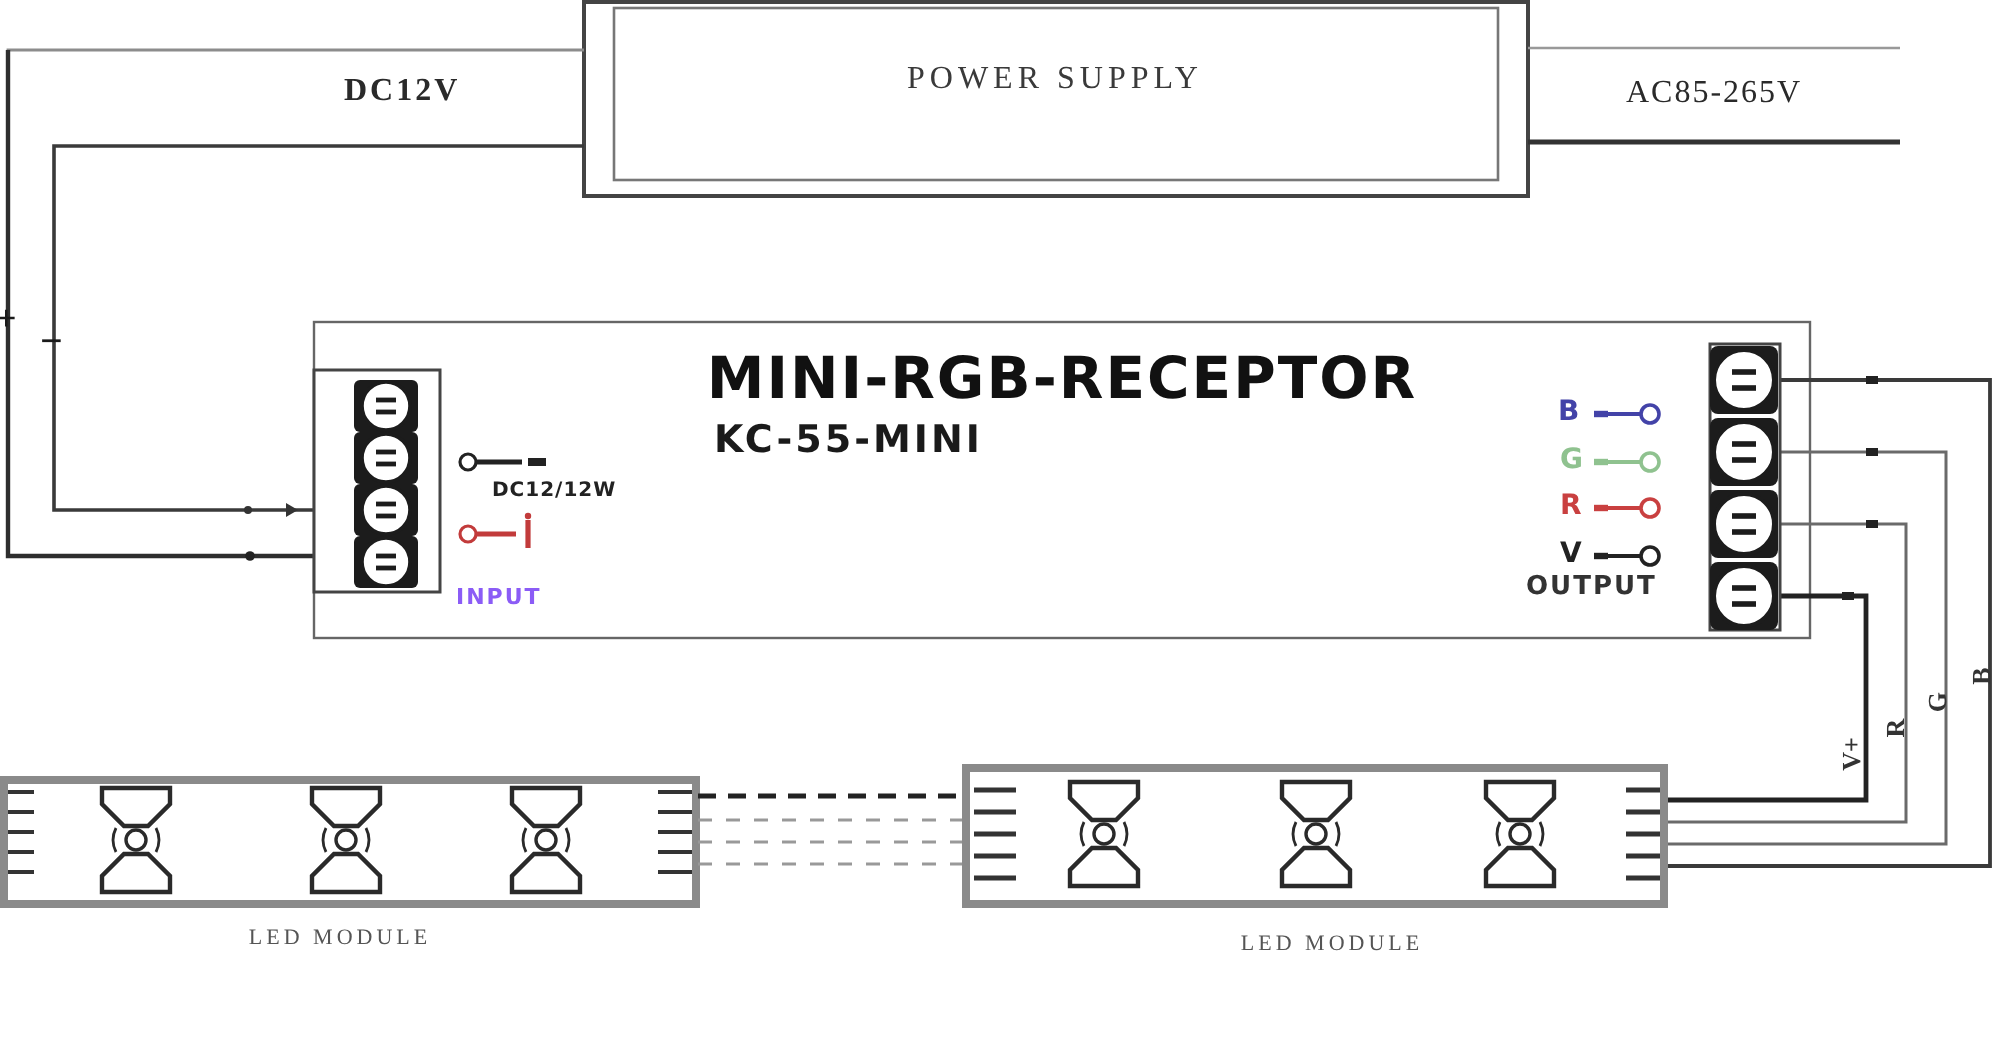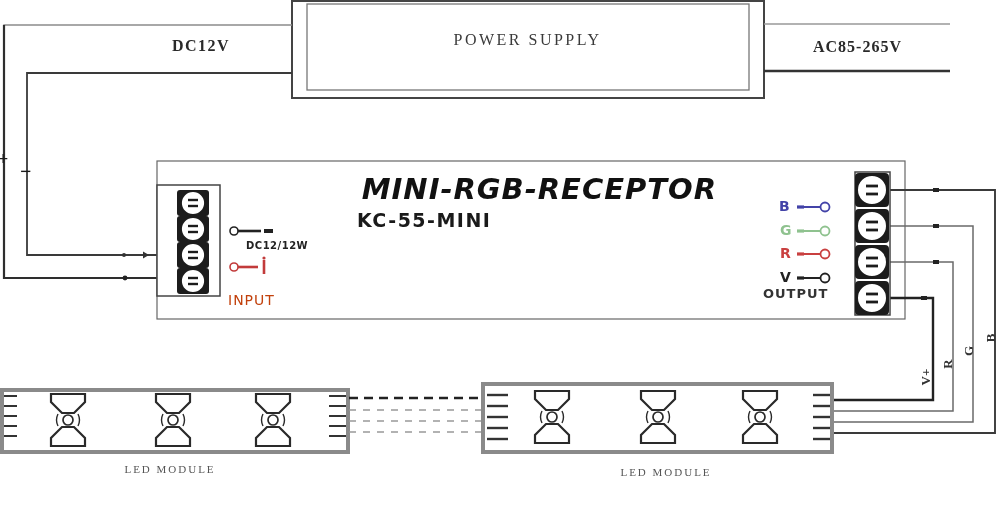--- a/index.html
+++ b/index.html
@@ -4,28 +4,28 @@
 <style>
   html,body{margin:0;padding:0;background:#fff;}
   #stage{position:relative;width:1000px;height:524px;background:#fff;overflow:hidden;
          font-family:"Liberation Serif", serif;}
   #stage svg{position:absolute;left:0;top:0;}
   .lbl{position:absolute;color:#222;white-space:nowrap;}
   .serif{font-family:"Liberation Serif", serif;}
   .sans{font-family:"DejaVu Sans", sans-serif;}
   .ps-label{left:420px;top:31px;width:215px;text-align:center;font-size:16px;letter-spacing:2.5px;color:#3a3a3a;}
   .dc-label{left:172px;top:37px;font-size:16px;font-weight:bold;letter-spacing:1.5px;color:#2a2a2a;text-align:center;}
-  .ac-label{left:813px;top:38px;font-size:16px;font-weight:bold;letter-spacing:1px;color:#2a2a2a;}
+  .ac-label{left:813px;top:38px;font-size:16px;font-weight:normal;letter-spacing:1px;color:#2a2a2a;}
   .plus-sign{left:-2px;top:149px;font-size:18px;font-weight:bold;color:#1a1a1a;}
   .minus-sign{left:20px;top:160px;font-size:20px;font-weight:bold;color:#1a1a1a;}
-  .receptor-title{left:345px;top:172px;width:372px;text-align:right;font-size:29px;font-weight:bold;
-                  letter-spacing:1px;color:#111;font-style:italic;}
+  .receptor-title{left:345px;top:172px;width:372px;text-align:center;font-size:29px;font-weight:bold;
+                  letter-spacing:1px;color:#111;}
   .model{left:357px;top:209px;font-size:19px;font-weight:bold;letter-spacing:1.5px;color:#1a1a1a;}
   .spec{left:246px;top:240px;font-size:10px;font-weight:bold;letter-spacing:.5px;color:#222;text-align:right;}
-  .input-label{left:228px;top:292px;font-size:14px;font-weight:normal;letter-spacing:1px;color:#c2410c;}
+  .input-label{left:228px;top:292px;font-size:11px;font-weight:bold;letter-spacing:1px;color:#8b5cf6;}
   .output-label{left:763px;top:286px;font-size:13px;font-weight:bold;letter-spacing:1px;color:#333;}
   .chan{position:absolute;font-family:"DejaVu Sans", sans-serif;font-size:14px;font-weight:bold;}
   .ch-b{left:779px;top:198px;}
   .ch-g{left:780px;top:222px;}
   .ch-r{left:780px;top:245px;}
   .ch-v{left:780px;top:269px;}
   .wirelbl{position:absolute;width:40px;height:16px;text-align:center;font-size:13px;font-weight:bold;
            color:#333;transform:rotate(-90deg);}
   .wl-v{left:906px;top:369px;}
   .wl-r{left:928px;top:356px;}

